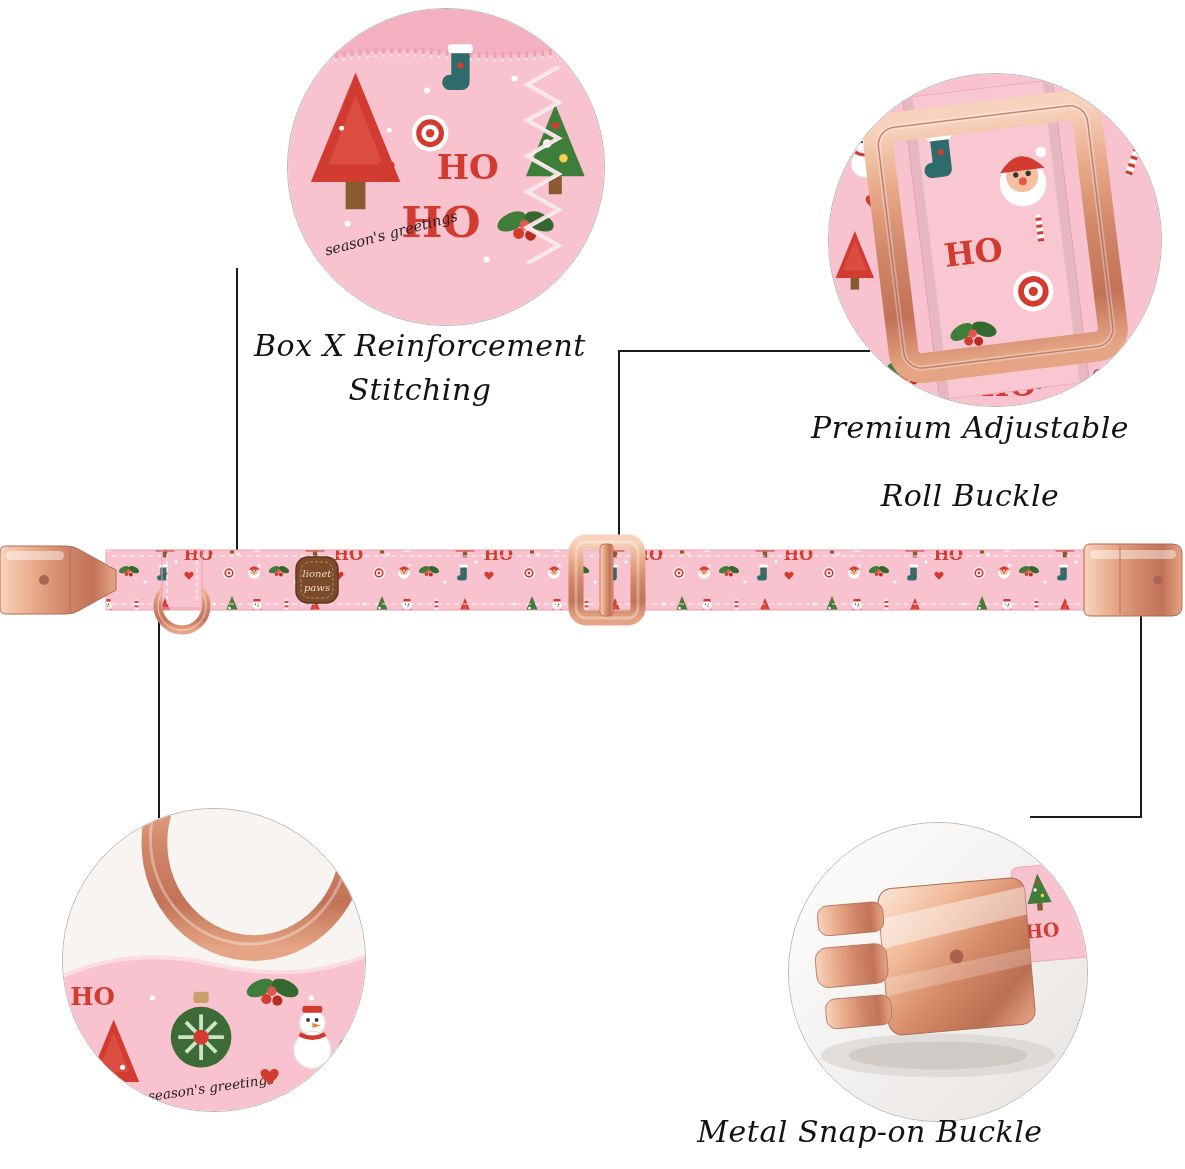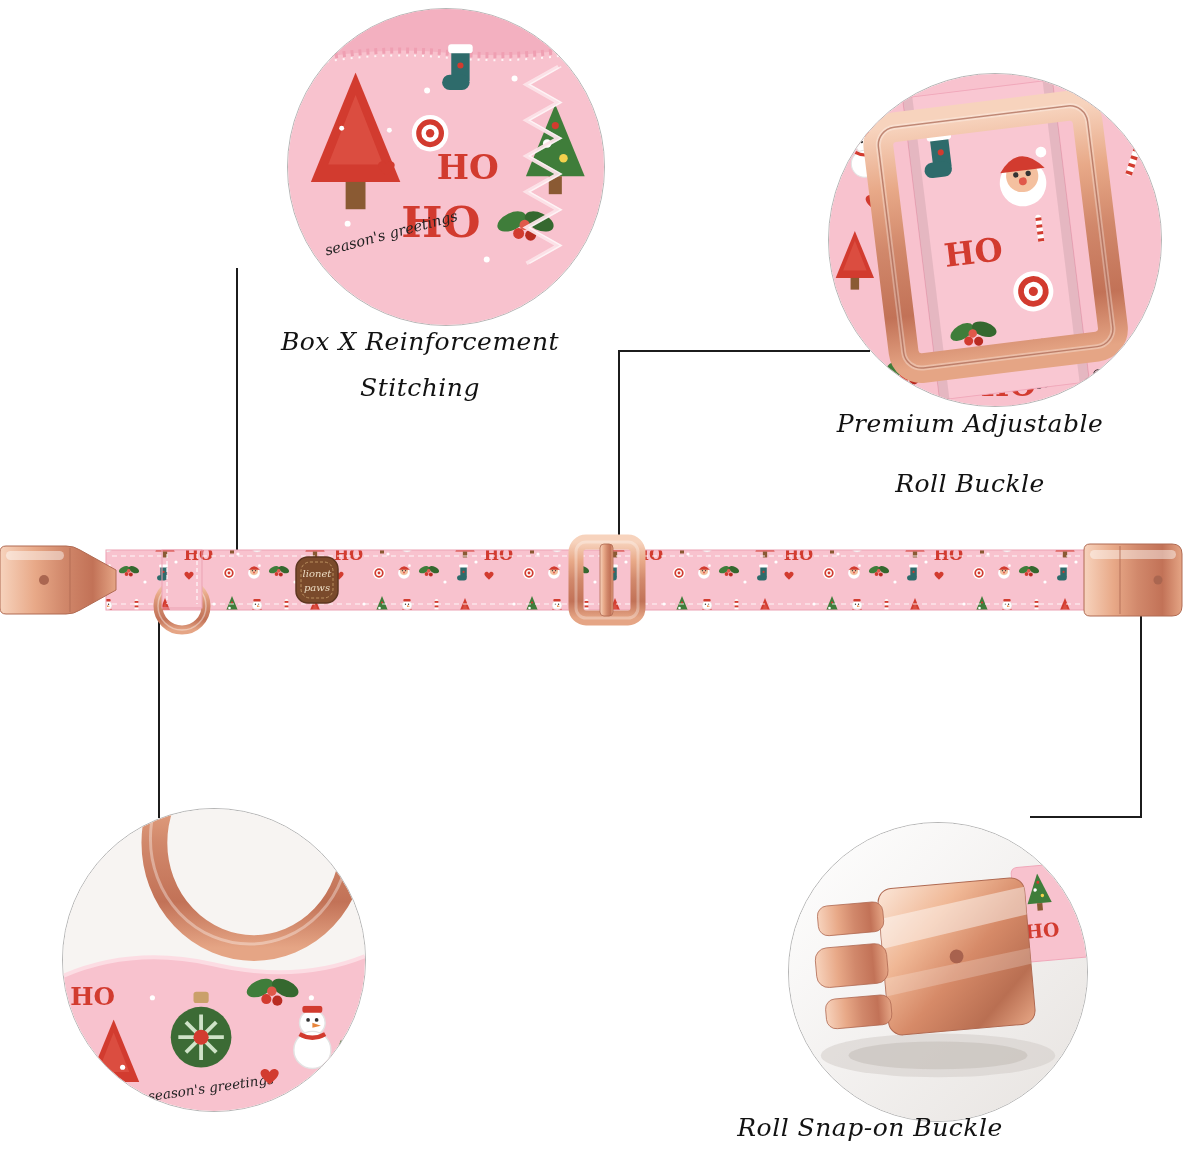--- a/index.html
+++ b/index.html
@@ -2,22 +2,22 @@
 <html><head>
 <meta charset="utf-8">
 <style>
   *{margin:0;padding:0;box-sizing:border-box}
   html,body{background:#fff}
   body{width:1185px;height:1169px;font-family:"DejaVu Serif",serif;overflow:hidden}
   .page{position:relative;width:1185px;height:1169px;background:#fff}
   .callout-line{position:absolute;background:#1c1c1c}
   .detail-circle{position:absolute;border-radius:50%;overflow:hidden;border:1px solid #b5b5b5}
   .detail-circle svg{display:block;width:100%;height:100%}
-  .label{position:absolute;font-style:italic;font-size:25px;color:#121212;text-align:center;line-height:1.45;letter-spacing:.5px}
-  .label .l2{margin-top:10px}
+  .label{position:absolute;font-style:italic;font-size:30px;color:#121212;text-align:center;line-height:1.45;letter-spacing:.5px}
+  .label .l2{}
   .label-roll .l2{margin-top:24px}
   .collar{position:absolute;left:0;top:520px;width:1185px;height:150px}
 </style>
 </head>
 <body>
 
 <svg width="0" height="0" style="position:absolute" aria-hidden="true">
   <defs>
     <linearGradient id="rg-v" x1="0" y1="0" x2="0" y2="1">
       <stop offset="0" stop-color="#f7d3bd"></stop>
@@ -294,15 +294,15 @@
   </div>
 
   <div class="label" style="left:140px;top:324px;width:560px">
     <div class="l1">Box X Reinforcement</div>
     <div class="l2">Stitching</div>
   </div>
   <div class="label label-roll" style="left:740px;top:406px;width:460px">
     <div class="l1">Premium Adjustable</div>
     <div class="l2">Roll Buckle</div>
   </div>
-  <div class="label" style="left:615px;top:1110px;width:510px">Roll Snap-on Buckle</div>
+  <div class="label" style="left:615px;top:1110px;width:510px">Metal Snap-on Buckle</div>
 
 </div>
 
 </body></html>

